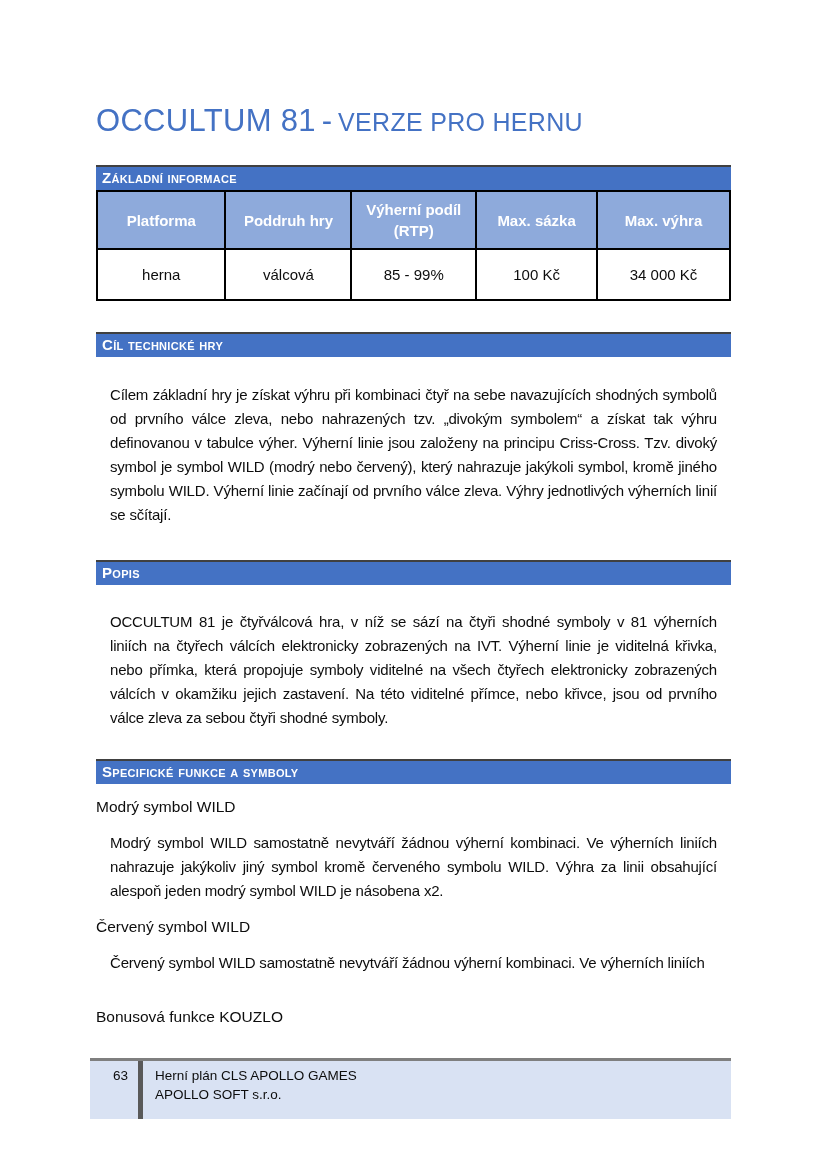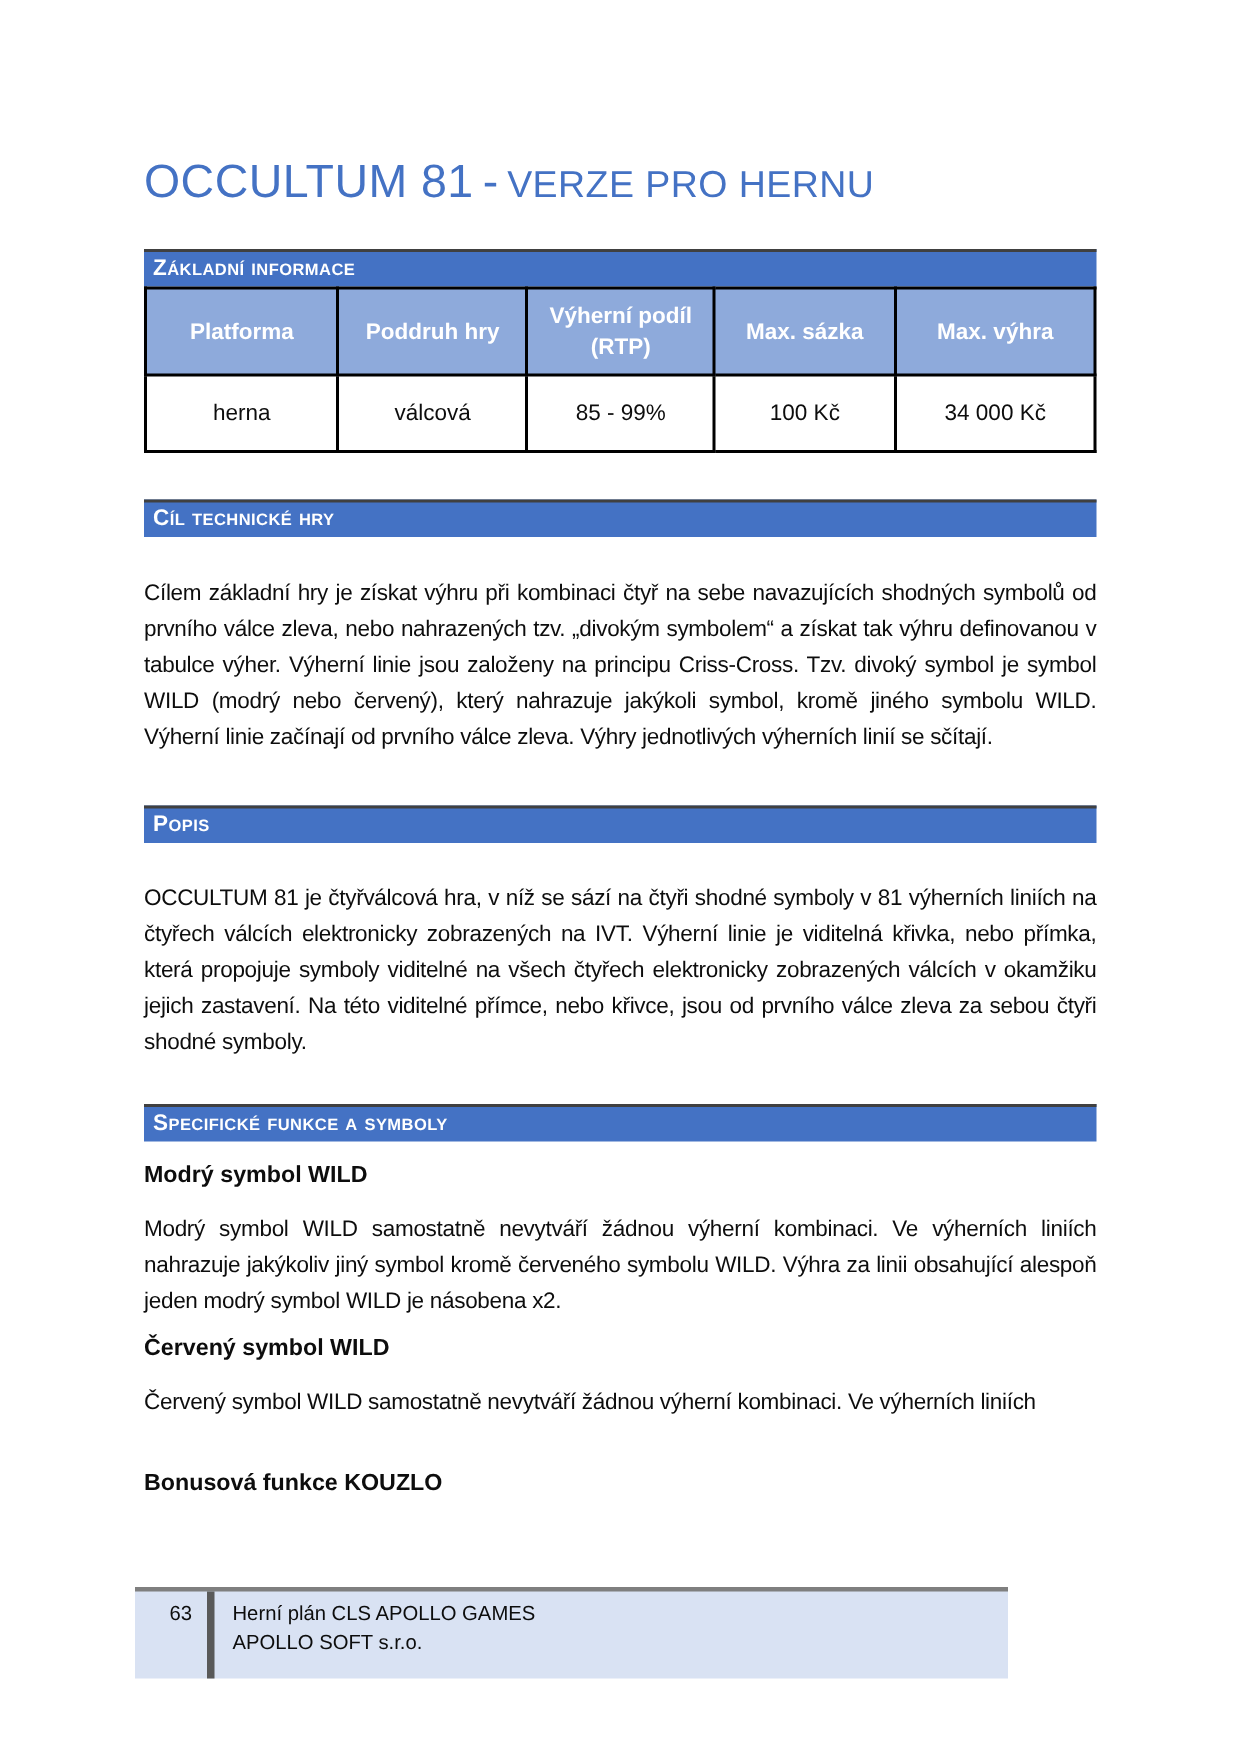--- a/index.html
+++ b/index.html
@@ -63,48 +63,48 @@
     height: 41px;
     text-align: center;
     vertical-align: middle;
     font-size: 15px;
     padding: 16px 6px;
     background: #ffffff;
   }
 
   
   .para {
-    margin: 0;
+    margin: 14px;
     font-size: 15px;
     letter-spacing: -0.2px;
     line-height: 24px;
     text-align: justify;
   }
   .para.left { text-align: left; }
   .p-goal   { margin-top: 26px; }
   .p-popis  { margin-top: 25px; }
   .p-modry  { margin-top: 14px; }
   .p-cerveny{ margin-top: 14px; }
 
   .subhead {
     margin: 0;
     font-size: 15.5px;
-    font-weight: 700;
+    font-weight: 400;
     line-height: 20px;
   }
   .h-modry   { margin-top: 13px; }
   .h-cerveny { margin-top: 9px; }
   .h-bonus   { margin-top: 32px; }
 
   
   .footer {
     position: absolute;
     left: 90px;
     top: 1058px;
-    width: 582px;
+    width: 641px;
     background: #D9E2F3;
     border-top: 3px solid #7F7F7F;
     display: flex;
     align-items: stretch;
   }
   .footer-num {
     width: 48px;
     text-align: right;
     padding: 5px 10px 0 0;
     font-size: 13.5px;

